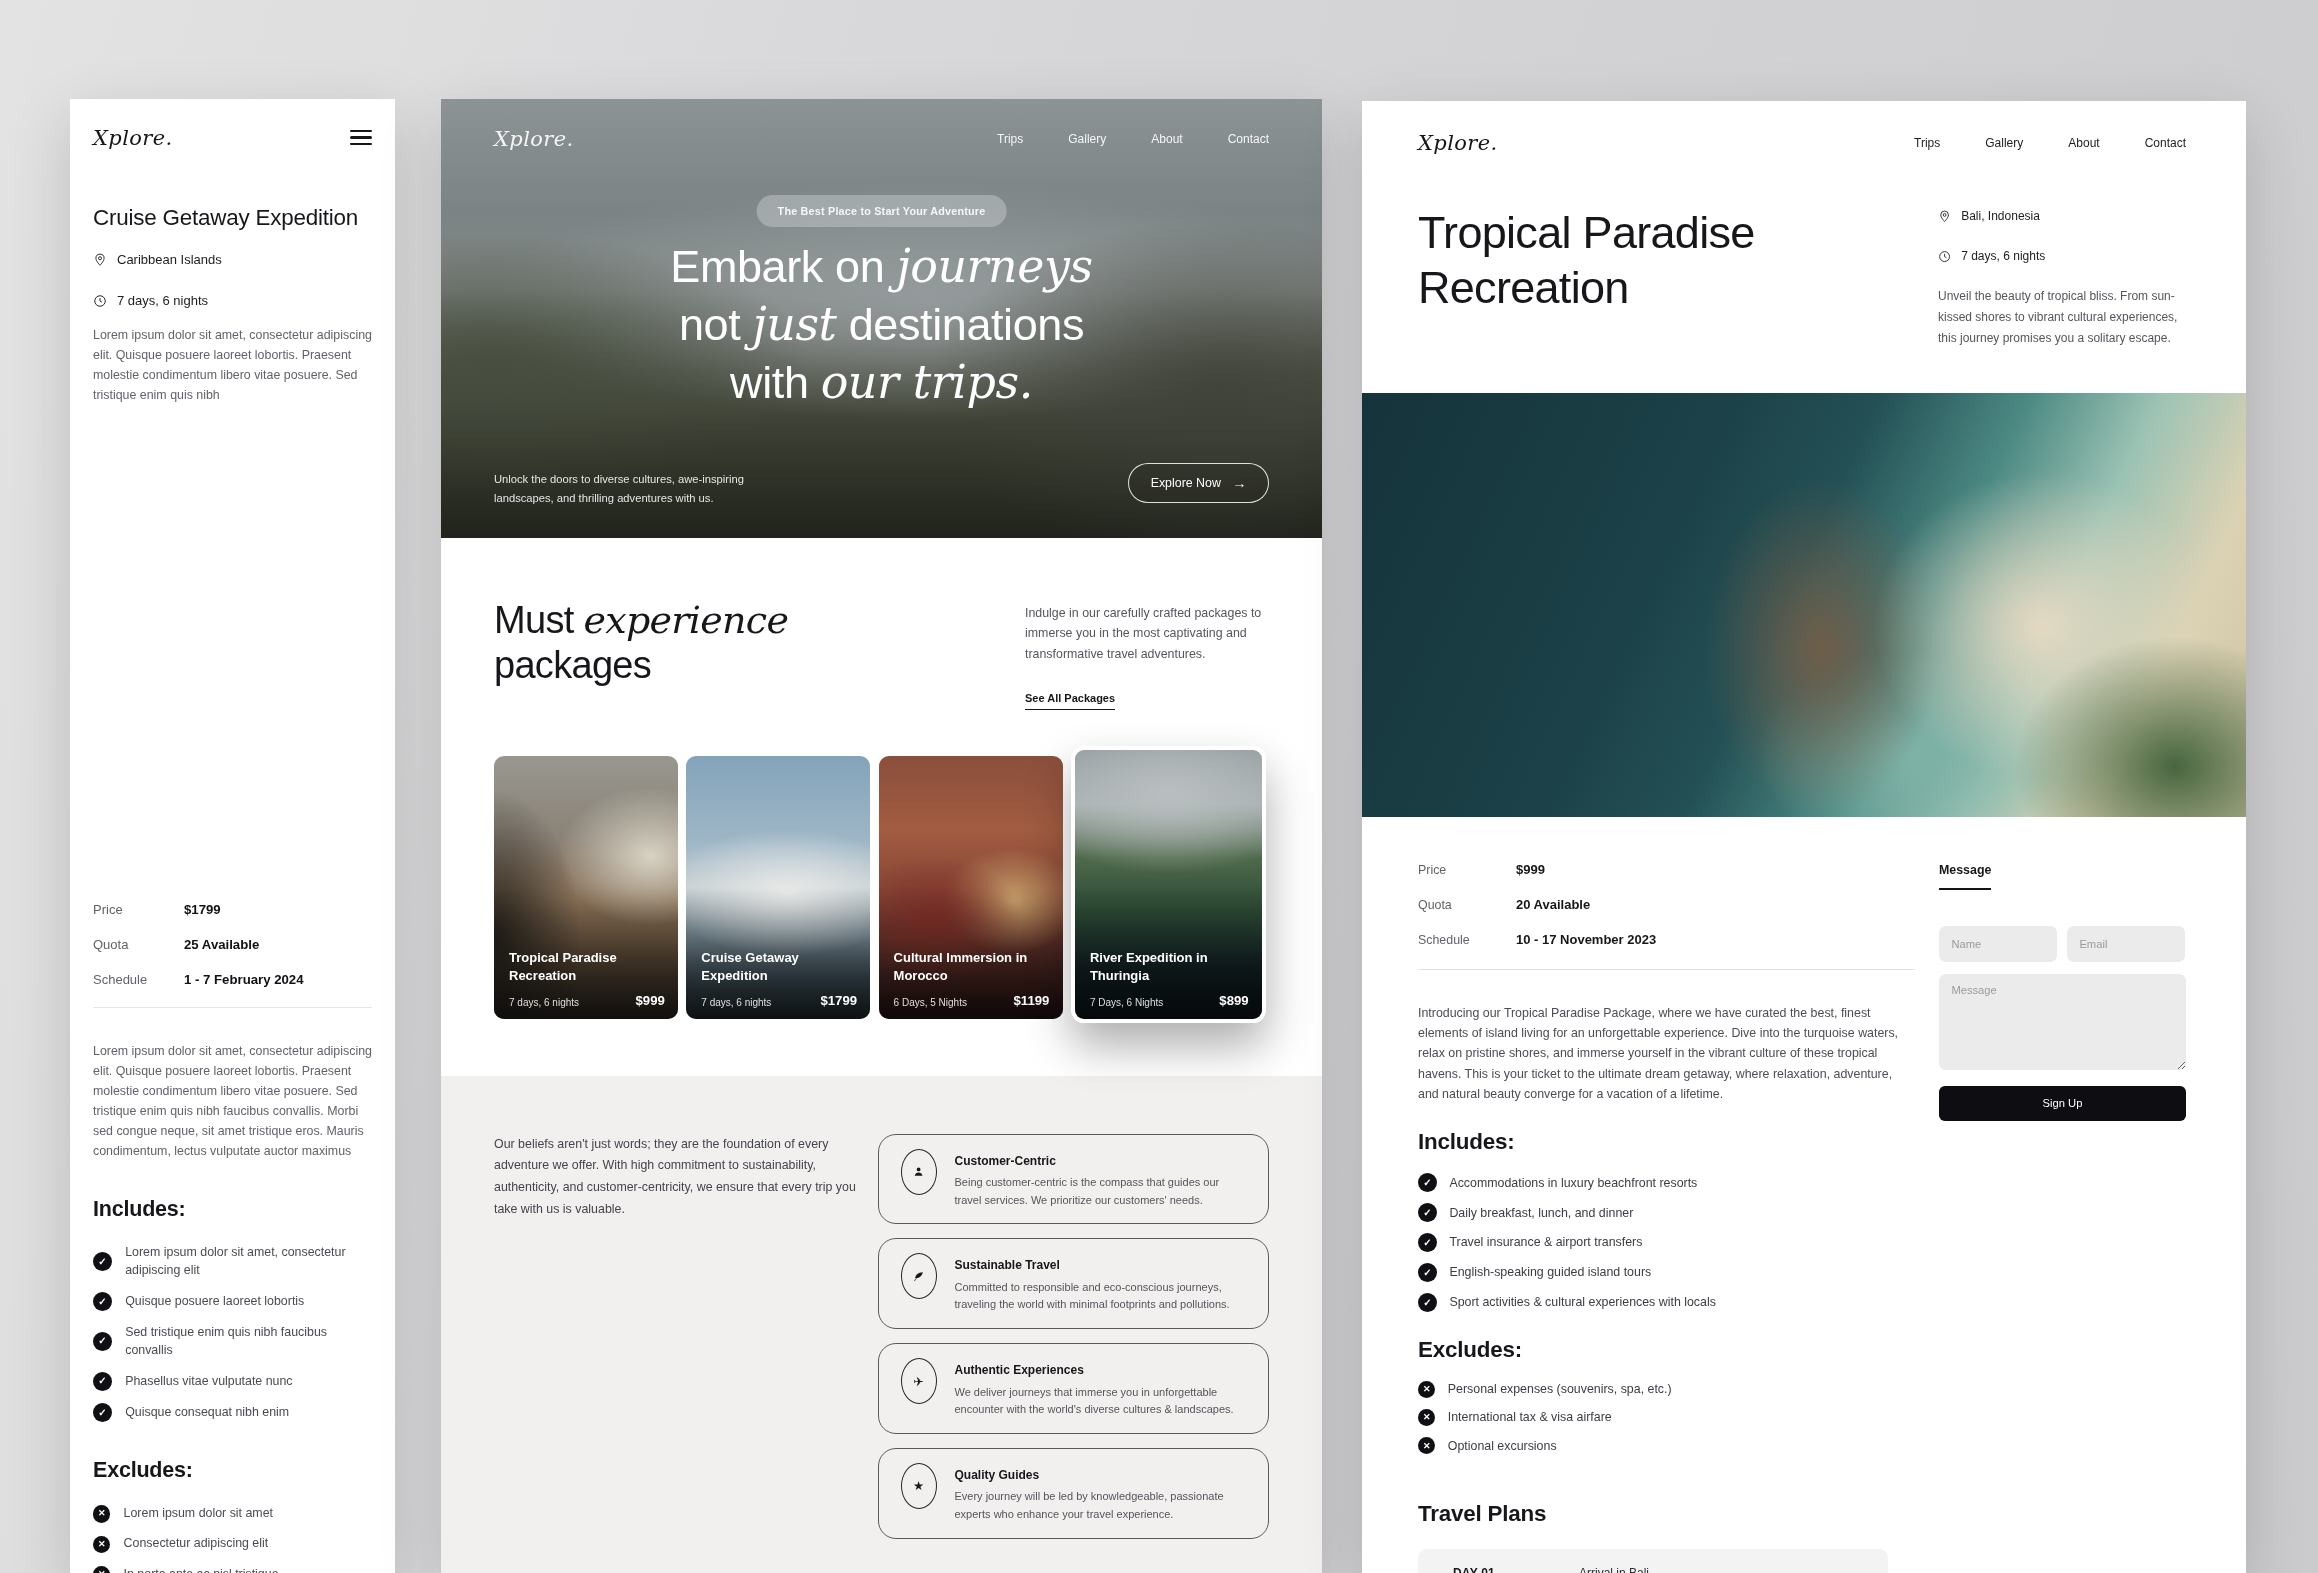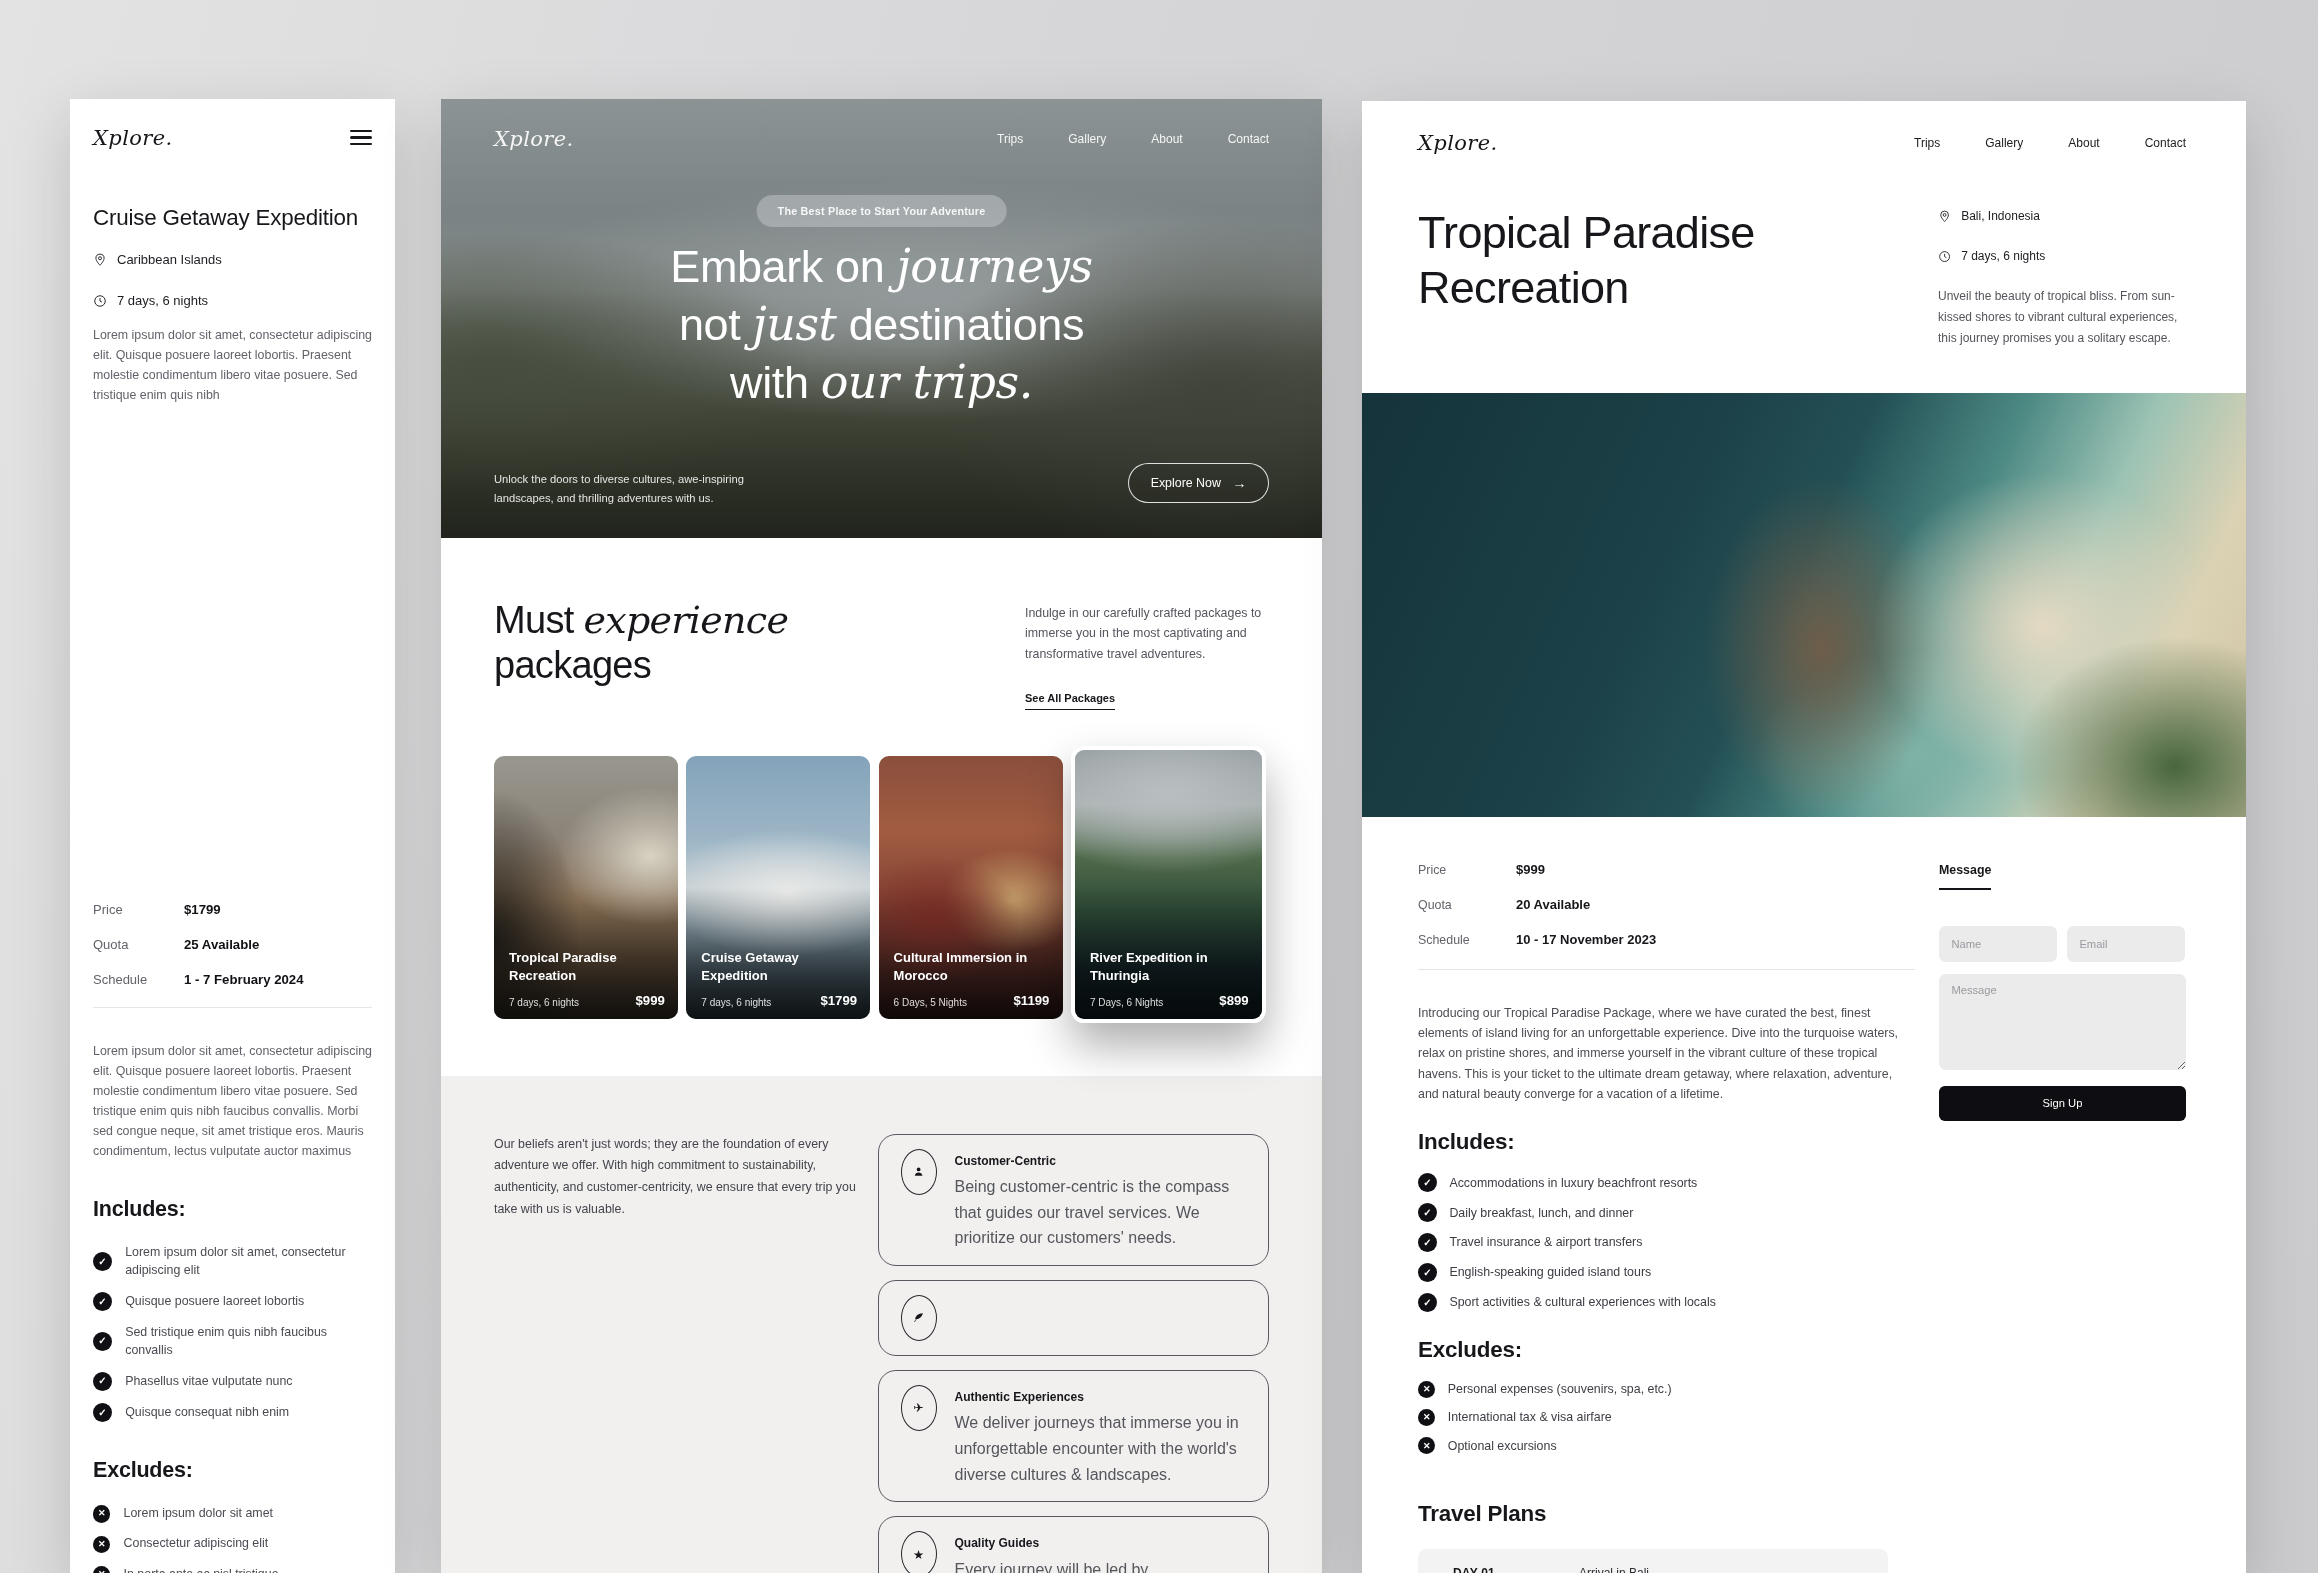--- a/index.html
+++ b/index.html
@@ -113,21 +113,21 @@
   
   .beliefs { margin-top:53px; background:#f1f0ef; padding:58px 53px 36px; display:flex; justify-content:space-between; }
   .beliefs-left { width:373px; display:flex; flex-direction:column; justify-content:space-between; padding-bottom:6.6px; }
   .beliefs-title { font-size:36px; line-height:1.3; letter-spacing:-0.5px; font-weight:500; }
   .beliefs-para { font-size:12.4px; line-height:1.75; color:#44444c; width:364px; }
   .beliefs-right { width:391px; display:flex; flex-direction:column; gap:14px; }
   .belief-card { border:0.8px solid #595960; border-radius:18px; padding:14px 21.5px; display:flex; gap:18px; align-items:flex-start; }
   .belief-oval { flex:none; width:36px; height:46px; border:1.2px solid #26262b; border-radius:50%;
     display:flex; align-items:center; justify-content:center; font-size:12.4px; color:#17171b; }
   .belief-title { font-size:12px; font-weight:bold; margin:5px 0 6.6px; }
-  .belief-desc { font-size:16px; line-height:1.6; color:#55555c; }
+  .belief-desc { font-size:11px; line-height:1.6; color:#55555c; }
   .glyph-plane::before { content:"✈"; }
   .glyph-star::before { content:"★"; }
 
   
   .r-header { display:flex; justify-content:space-between; align-items:center; padding:30px 60px 0 56px; }
   .r-header a { color:#1d1d22; text-decoration:none; cursor:pointer; }
   .r-top { display:flex; justify-content:space-between; padding:51px 60px 0 56px; }
   .r-title { width:480px; font-size:45px; line-height:1.22; letter-spacing:-0.7px; font-weight:500; }
   .r-top-right { width:248px; padding-top:3.3px; }
   .r-intro { margin-top:23px; font-size:12px; line-height:1.72; color:#55555c; }
@@ -354,20 +354,24 @@
           <div class="belief-desc">Being customer-centric is the compass that guides our travel services. We prioritize our customers' needs.</div>
         </div>
       </div>
       <div class="belief-card">
         <span class="belief-oval">
             <svg width="13.2" height="13.2" viewBox="0 0 24 24">
               <path d="M20 4C10.5 4.5 6.3 9 5.8 14.6c3.6.7 11-.6 14.2-10.6z" fill="#17171b"></path>
               <path d="M4.5 20c2.2-5 6.5-8.5 11-10.5" stroke="#17171b" stroke-width="1.4" fill="none"></path>
             </svg>
           </span>
+        <div>
+          <div class="belief-title">Sustainable Travel</div>
+          <div class="belief-desc">Committed to responsible and eco-conscious journeys, traveling the world with minimal footprints and pollutions.</div>
+        </div>
       </div>
       <div class="belief-card">
         <span class="belief-oval glyph-plane"></span>
         <div>
           <div class="belief-title">Authentic Experiences</div>
           <div class="belief-desc">We deliver journeys that immerse you in unforgettable encounter with the world's diverse cultures &amp; landscapes.</div>
         </div>
       </div>
       <div class="belief-card">
         <span class="belief-oval glyph-star"></span>

